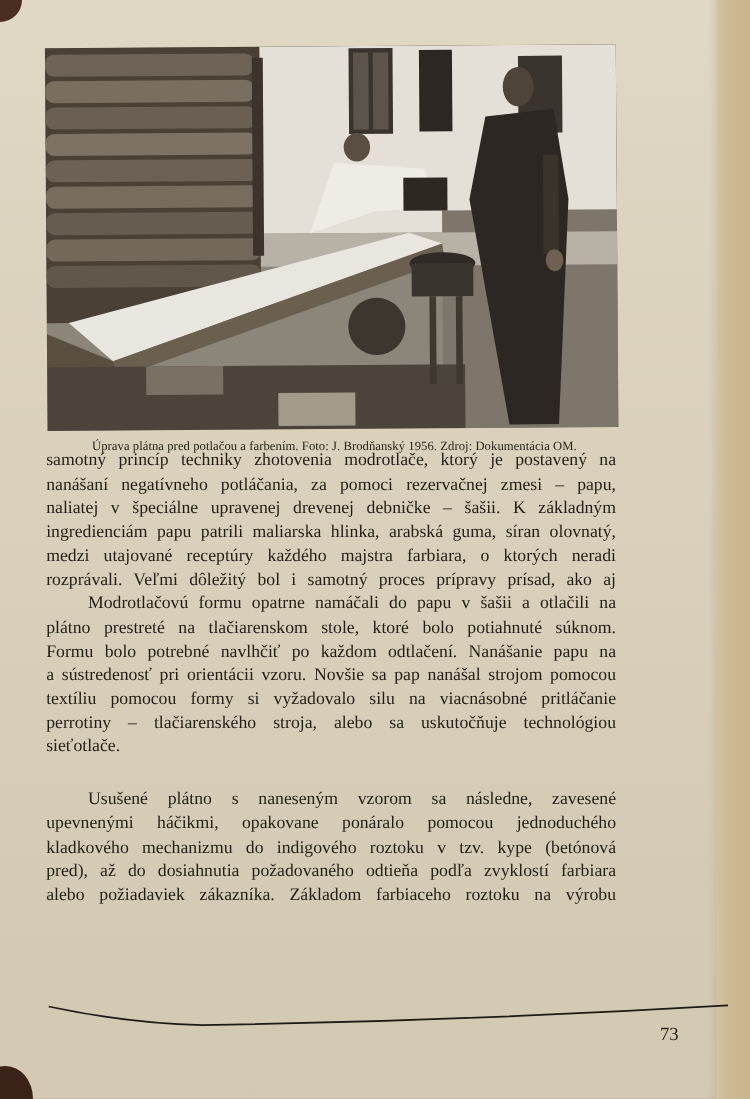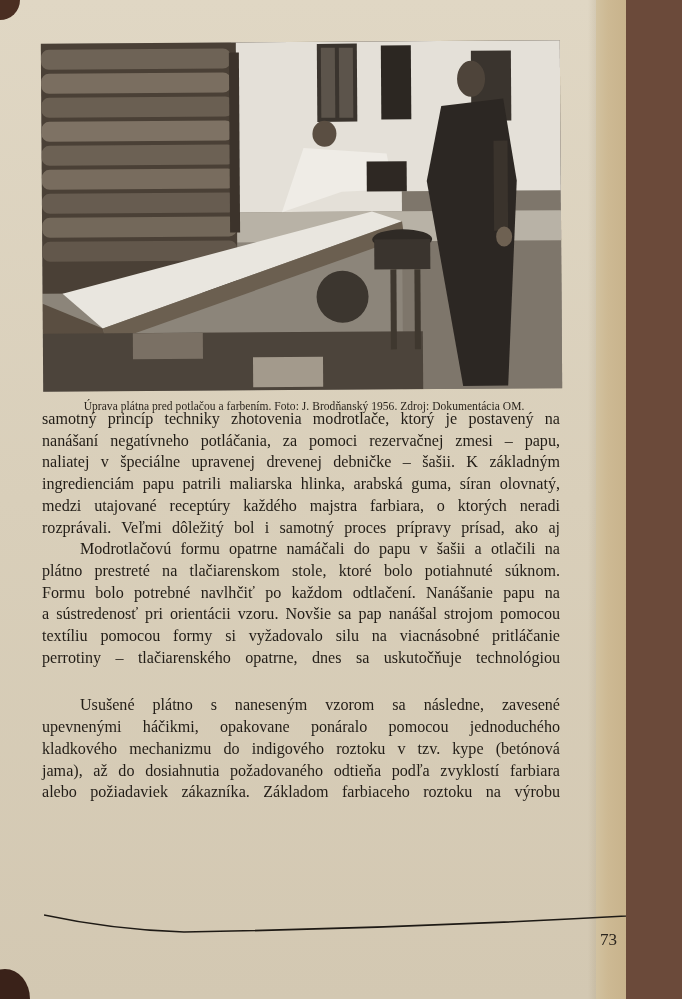--- a/index.html
+++ b/index.html
@@ -5,21 +5,21 @@
     html, body {
       margin: 0;
       padding: 0;
       width: 682px;
       height: 999px;
       overflow: hidden;
       background: #6b4a3a;
     }
     .scene {
       position: relative;
-      width: 626px;
+      width: 682px;
       height: 999px;
       overflow: hidden;
       background: linear-gradient(180deg, #e0d7c4 0%, #d9cfba 50%, #d3c8b2 100%);
     }
     .page-edge {
       position: absolute;
       top: 0;
       right: 0;
       width: 30px;
       height: 999px;
@@ -187,27 +187,28 @@
       <span class="line">ingredienciám papu patrili maliarska hlinka, arabská guma, síran olovnatý,</span>
       <span class="line">medzi utajované receptúry každého majstra farbiara, o ktorých neradi</span>
       <span class="line">rozprávali. Veľmi dôležitý bol i samotný proces prípravy prísad, ako aj</span>
     </p>
     <p>
       <span class="line" style="padding-left:38px;box-sizing:border-box;">Modrotlačovú formu opatrne namáčali do papu v šašii a otlačili na</span>
       <span class="line">plátno prestreté na tlačiarenskom stole, ktoré bolo potiahnuté súknom.</span>
       <span class="line">Formu bolo potrebné navlhčiť po každom odtlačení. Nanášanie papu na</span>
       <span class="line">a sústredenosť pri orientácii vzoru. Novšie sa pap nanášal strojom pomocou</span>
       <span class="line">textíliu pomocou formy si vyžadovalo silu na viacnásobné pritláčanie</span>
-      <span class="line">perrotiny – tlačiarenského opatrne, dnes sa uskutočňuje technológiou</span>
+      <span class="line">perrotiny – tlačiarenského stroja, alebo sa uskutočňuje technológiou</span>
+      <span class="line last">sieťotlače.</span>
     </p>
     <p style="margin-top:6px;">
       <span class="line" style="padding-left:38px;box-sizing:border-box;margin-top:26px;">Usušené plátno s naneseným vzorom sa následne, zavesené</span>
       <span class="line">upevnenými háčikmi, opakovane ponáralo pomocou jednoduchého</span>
       <span class="line">kladkového mechanizmu do indigového roztoku v tzv. kype (betónová</span>
-      <span class="line">jama), až do dosiahnutia požadovaného odtieňa podľa zvyklostí farbiara</span>
+      <span class="line">pred), až do dosiahnutia požadovaného odtieňa podľa zvyklostí farbiara</span>
       <span class="line">alebo požiadaviek zákazníka. Základom farbiaceho roztoku na výrobu</span>
     </p>
   </div>
 
   <svg class="rule" viewBox="0 0 618 30" xmlns="http://www.w3.org/2000/svg">
     <path d="M0,5 Q70,20 140,22 Q380,18 618,4" stroke="#1e1a15" stroke-width="1.6" fill="none"></path>
   </svg>
 
   <div class="page-number">73</div>
 </div>

